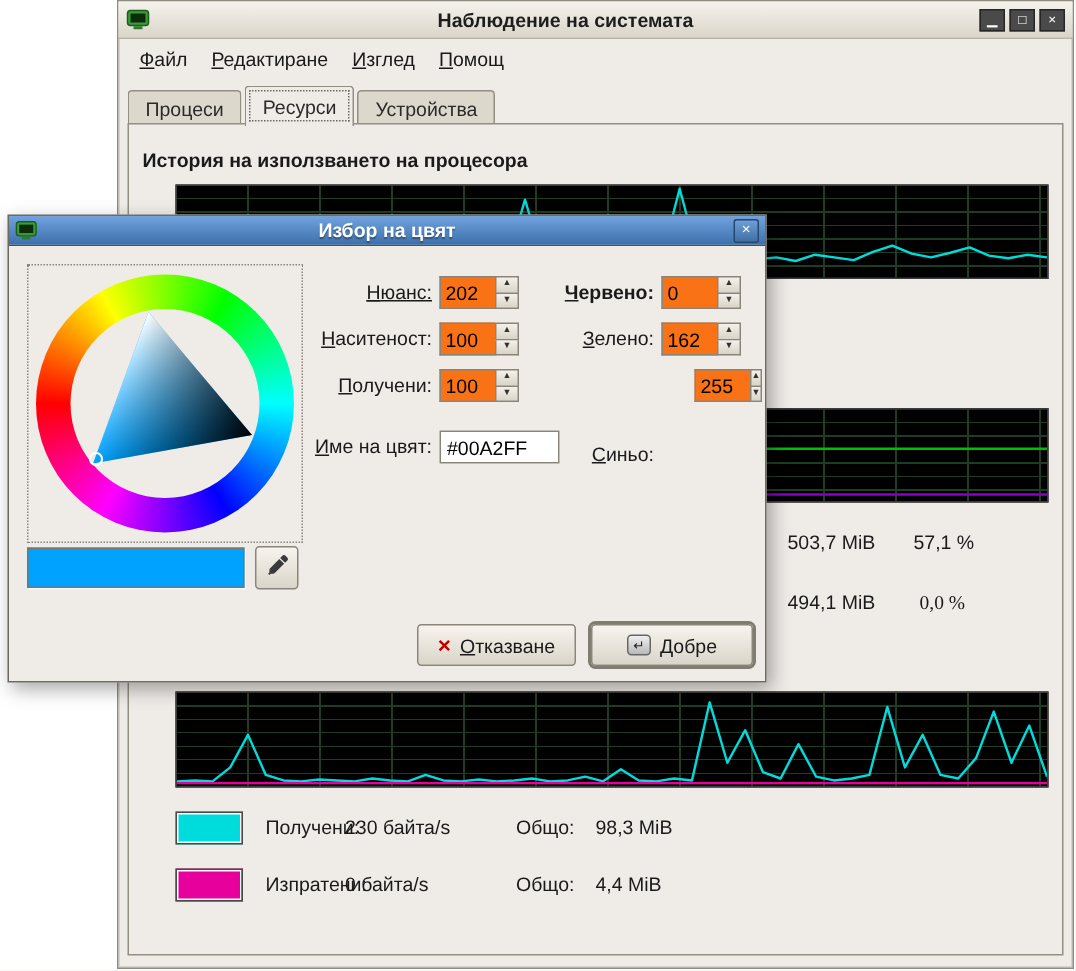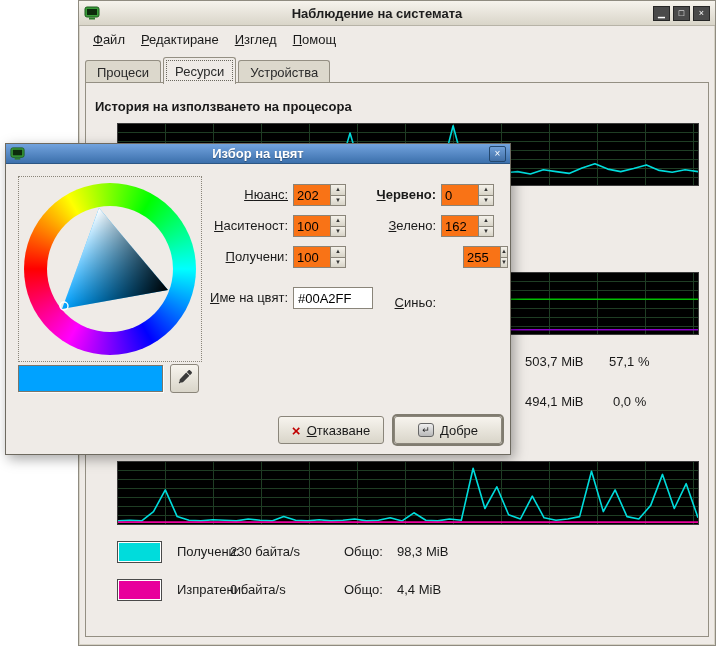--- a/index.html
+++ b/index.html
@@ -217,21 +217,21 @@
     <div class="chart" style="top:189px; height:63px;">
       <svg width="580" height="61">
           <polyline points="0.0,26.2 580.0,26.2" fill="none" stroke="#00c000" stroke-width="1.6" stroke-linejoin="round"></polyline>
           <polyline points="0.0,56.7 580.0,56.7" fill="none" stroke="#8a00c8" stroke-width="1.6" stroke-linejoin="round"></polyline>
         </svg>
     </div>
 
     <div class="mem-frag" style="left:439px; top:271px;">503,7 MiB</div>
     <div class="mem-frag" style="left:523px; top:271px;">57,1 %</div>
     <div class="mem-frag" style="left:439px; top:311px;">494,1 MiB</div>
-    <div class="mem-frag" style="left:527px; top:311px;">0,0 %</div>
+    <div class="mem-frag" style="left:527px; top:311px;font-family:Liberation Serif, serif;">0,0 %</div>
 
     <div class="chart" style="top:378px; height:64px;">
       <svg width="580" height="62">
           <polyline points="0.0,58.9 11.8,58.3 23.7,58.9 35.5,49.6 47.3,27.9 59.2,54.6 71.0,58.3 82.9,58.9 94.7,57.7 106.5,58.3 118.4,58.9 130.2,57.0 142.0,58.3 153.9,58.9 165.7,54.6 177.6,58.3 189.4,58.9 201.2,57.7 213.1,58.9 224.9,58.3 236.7,57.0 248.6,58.9 260.4,58.3 272.2,55.8 284.1,58.9 295.9,50.8 307.8,58.3 319.6,58.9 331.4,57.0 343.3,58.3 355.1,6.2 366.9,46.5 378.8,24.8 390.6,52.7 402.4,57.0 414.3,34.1 426.1,55.8 438.0,58.3 449.8,57.0 461.6,54.6 473.5,9.3 485.3,49.6 497.1,27.9 509.0,54.6 520.8,57.0 532.7,43.4 544.5,12.4 556.3,46.5 568.2,21.7 580.0,55.8" fill="none" stroke="#00dcdc" stroke-width="1.6" stroke-linejoin="round"></polyline>
           <polyline points="0.0,60.1 580.0,60.1" fill="none" stroke="#e8009c" stroke-width="1.6" stroke-linejoin="round"></polyline>
         </svg>
     </div>
 
     <div class="legend-row" style="top:458px;">
       <span class="swatch" style="background-color: rgb(0, 220, 220);"></span>

